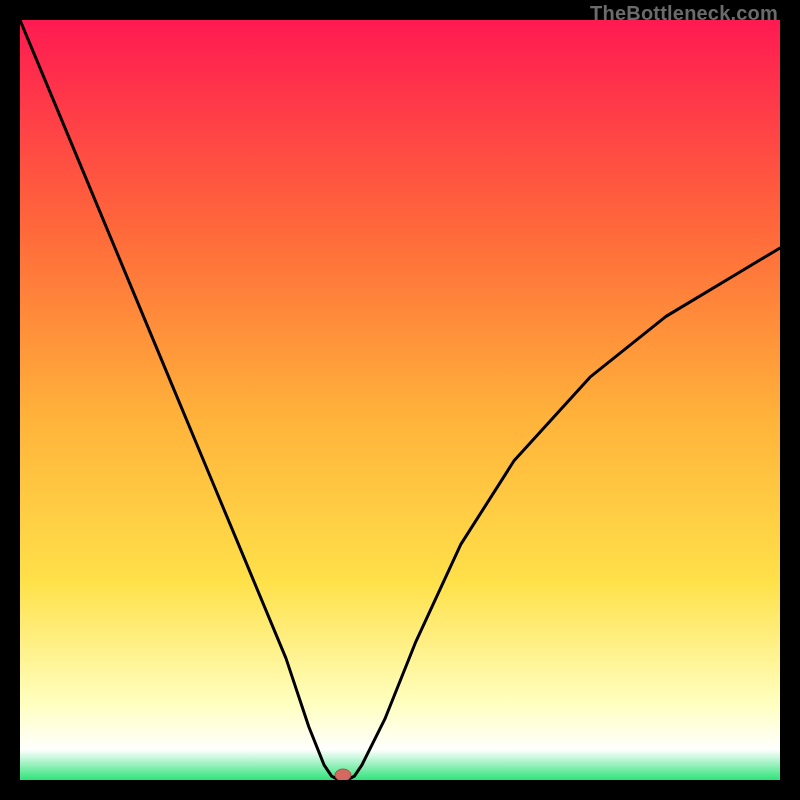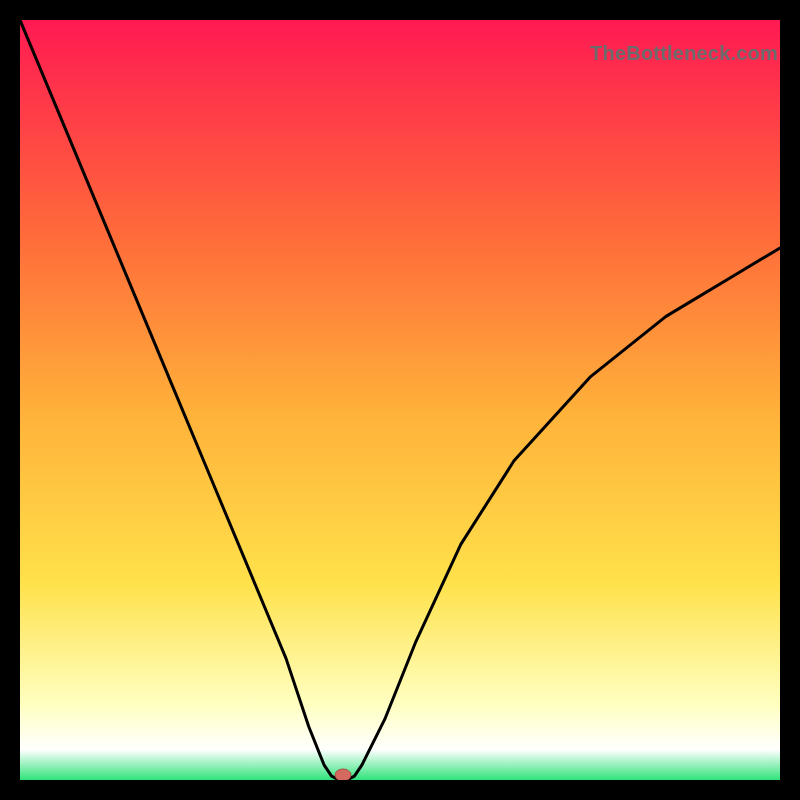--- a/index.html
+++ b/index.html
@@ -35,21 +35,20 @@
   }
   .watermark {
     position: absolute;
     top: 2px;
     right: 22px;
     color: #6b6b6b;
     font-size: 20px;
     font-weight: 600;
     letter-spacing: 0.2px;
     user-select: none;
-    margin-top: 40px;
   }
   svg { display: block; }
 </style>
 </head>
 <body>
 
 <div class="frame">
   <div class="plot-area">
     <svg class="gradient" width="760" height="760" viewBox="0 0 760 760">
       <defs>

